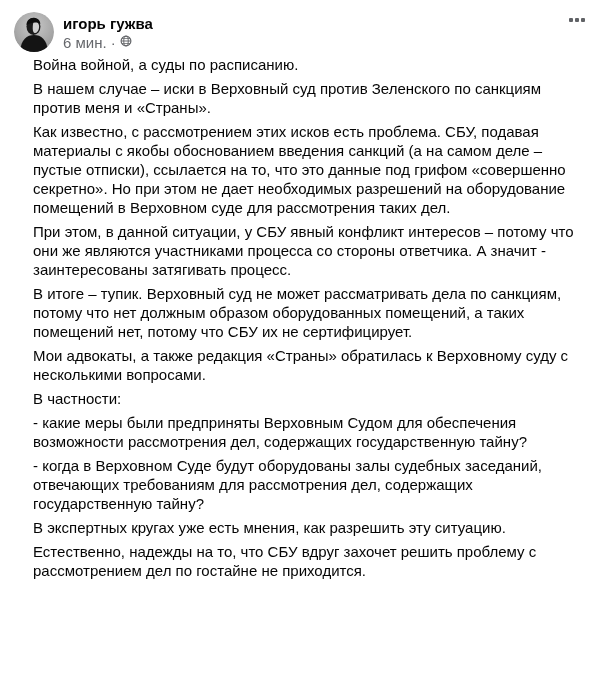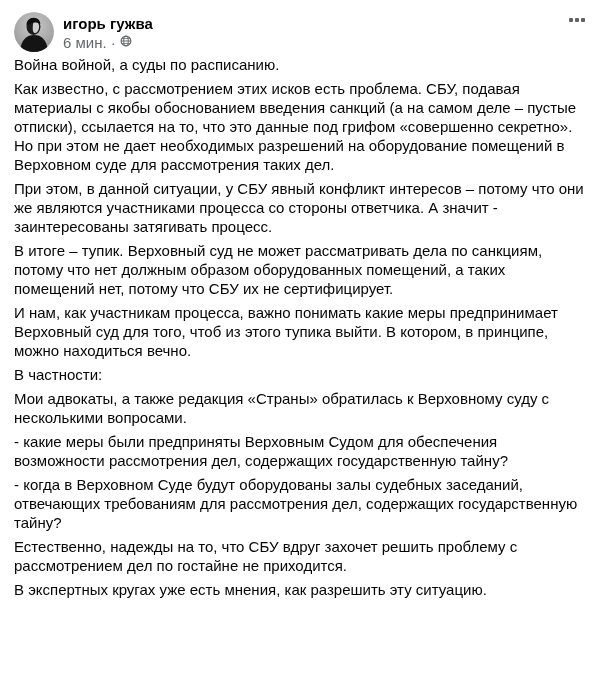--- a/index.html
+++ b/index.html
@@ -78,20 +78,21 @@
     width: 3.5px;
     height: 3.5px;
     border-radius: 1px;
     background: #606266;
     display: block;
   }
 
   
   .post-body {
     padding: 3px 13px 0 14px;
+    margin-left: 19px;
   }
   .post-body p {
     margin: 0 0 5px 0;
     font-size: 15px;
     line-height: 19px;
     color: #050505;
     white-space: pre-wrap;
   }
 </style>
 </head>
@@ -144,25 +145,25 @@
         <i></i>
           <i></i>
           <i></i>
       </span>
     </div>
 
   </div>
 
   <div class="post-body">
       <p>Война войной, а суды по расписанию.</p>
+      <p>В нашем случае – иски в Верховный суд против Зеленского по санкциям против меня и «Страны».</p>
       <p>Как известно, с рассмотрением этих исков есть проблема. СБУ, подавая материалы с якобы обоснованием введения санкций (а на самом деле – пустые отписки), ссылается на то, что это данные под грифом «совершенно секретно». Но при этом не дает необходимых разрешений на оборудование помещений в Верховном суде для рассмотрения таких дел.</p>
       <p>При этом, в данной ситуации, у СБУ явный конфликт интересов – потому что они же являются участниками процесса со стороны ответчика. А значит - заинтересованы затягивать процесс.</p>
       <p>В итоге – тупик. Верховный суд не может рассматривать дела по санкциям, потому что нет должным образом оборудованных помещений, а таких помещений нет, потому что СБУ их не сертифицирует.</p>
-      <p>И нам, как участникам процесса, важно понимать какие меры предпринимает Верховный суд для того, чтоб из этого тупика выйти. В котором, в принципе, можно находиться вечно.</p>
+      <p>Мои адвокаты, а также редакция «Страны» обратилась к Верховному суду с несколькими вопросами.</p>
       <p>В частности:</p>
-      <p>Мои адвокаты, а также редакция «Страны» обратилась к Верховному суду с несколькими вопросами.</p>
       <p>- какие меры были предприняты Верховным Судом для обеспечения возможности рассмотрения дел, содержащих государственную тайну?</p>
       <p>- когда в Верховном Суде будут оборудованы залы судебных заседаний, отвечающих требованиям для рассмотрения дел, содержащих государственную тайну?</p>
+      <p>В экспертных кругах уже есть мнения, как разрешить эту ситуацию.</p>
       <p>Естественно, надежды на то, что СБУ вдруг захочет решить проблему с рассмотрением дел по гостайне не приходится.</p>
-      <p>В экспертных кругах уже есть мнения, как разрешить эту ситуацию.</p>
     </div>
 
 </div>
 
 </body></html>

